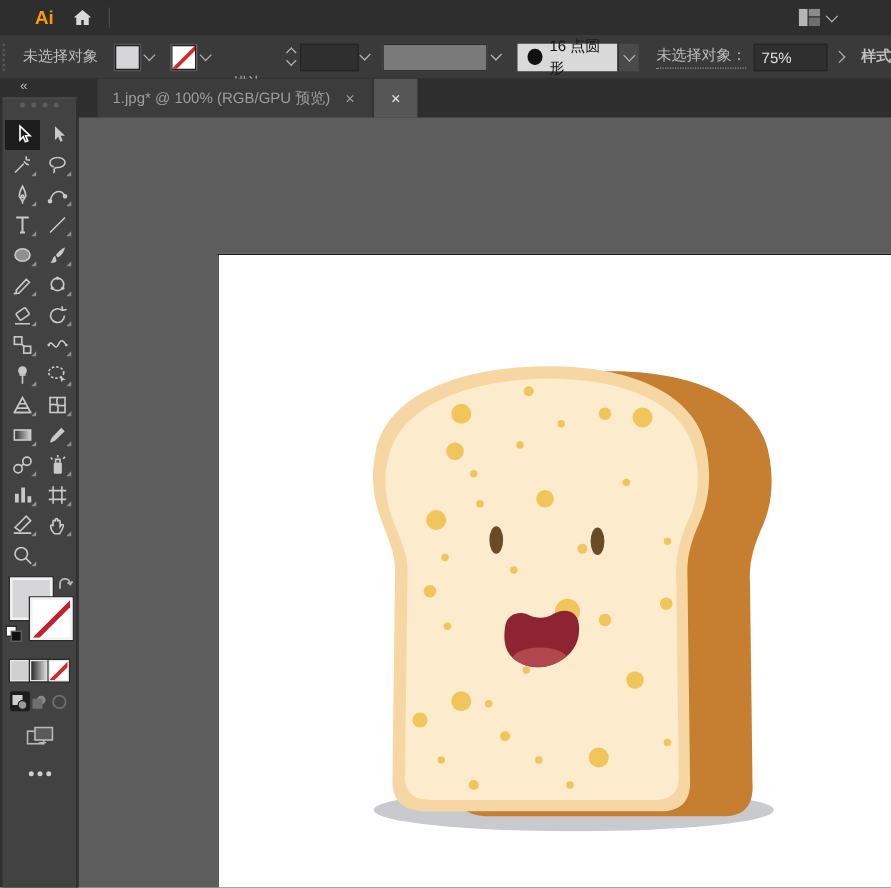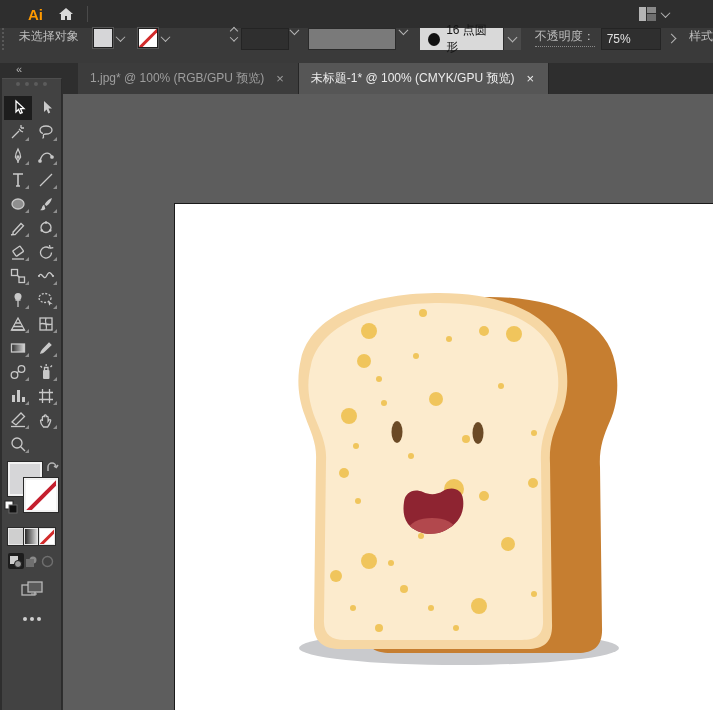--- a/index.html
+++ b/index.html
@@ -13,21 +13,21 @@
   .menubar{position:absolute;left:0;top:0;width:713px;height:28px;background:#2e2e2e;
     display:flex;align-items:center;border-bottom:1px solid #262626;}
   .ai-logo{font-weight:bold;font-size:15px;margin:0 10px 0 28px;}
   .home-btn{width:26px;height:20px;display:flex;align-items:center;justify-content:center;}
   .mb-sep{width:1px;height:16px;background:#4a4a4a;margin:0 8px;}
   .menu-item{padding:0 9px;line-height:28px;color:#d2d2d2;cursor:default;white-space:nowrap;}
   .ws-switch{margin-left:auto;margin-right:44px;display:flex;align-items:center;gap:6px;}
   .chev{display:inline-block;width:6px;height:6px;border-right:1.6px solid #b5b5b5;border-bottom:1.6px solid #b5b5b5;transform:rotate(45deg) translate(-1px,-1px);}
   
   .controlbar{position:absolute;left:0;top:28px;width:713px;height:35px;background:#3a3a3a;
-    border-bottom:1px solid #232323;display:flex;align-items:flex-start;}
+    border-bottom:1px solid #232323;display:flex;align-items:center;}
   .grip{width:5px;height:22px;margin:0 4px 0 2px;border-left:2px dotted #585858;}
   .cb-label{color:#bdbdbd;white-space:nowrap;}
   .cb-link{color:#bdbdbd;white-space:nowrap;border-bottom:1px dotted #8a8a8a;padding-bottom:1px;}
   .swatch-wrap{display:flex;align-items:center;margin-left:14px;}
   .swatch{width:18px;height:18px;border:1px solid #1f1f1f;box-shadow:0 0 0 1px #565656;}
   .swatch.fill{background:#d6d6d8;}
   .swatch.stroke-none{background:#fff;position:relative;overflow:hidden;}
   .swatch.stroke-none::after{content:"";position:absolute;left:-3px;top:7px;width:28px;height:3px;background:#d22b2b;transform:rotate(-45deg);}
   .dd-arrow{margin-left:4px;}
   .stepper{display:flex;flex-direction:column;gap:2px;margin:0 4px 0 8px;align-items:center;}
@@ -128,35 +128,34 @@
   <span class="chev"></span>
   <span class="profile-box"></span>
   <span class="chev dd-arrow"></span>
   <span class="brush-box">
     <span class="brush-dot"></span>
     <span>16 点圆形</span>
   </span>
   <span class="brush-dd">
       <span class="chev" style="transform:rotate(45deg);margin-top:-3px;"></span>
     </span>
-  <span class="cb-link" style="margin-left:14px;">不透明度：</span>
+  <span class="cb-link" style="margin-left:14px;">未选择对象：</span>
   <span class="box opacity-box">75%</span>
   <span class="expander">
       <span class="chev"></span>
     </span>
-  <span class="cb-label" style="margin-left:10px;">样式</span>
+  <span class="cb-label" style="margin-left:10px;font-weight:bold;">样式</span>
 </div>
 
 <div class="tabbar" id="tabs">
     <div class="tab">
       <span>1.jpg* @ 100% (RGB/GPU 预览)</span>
       <span class="close">×</span>
     </div>
     <div class="tab active">
-      <span>未标题-1* @ 100% (CMYK/GPU 预览)</span>
       <span class="close">×</span>
     </div>
   </div>
 
 <div class="leftcol">
   <div class="collapse">«</div>
   <div class="toolpanel">
     <div class="grabber"></div>
     <div class="tools" id="tools">
         <div class="tool selected">

